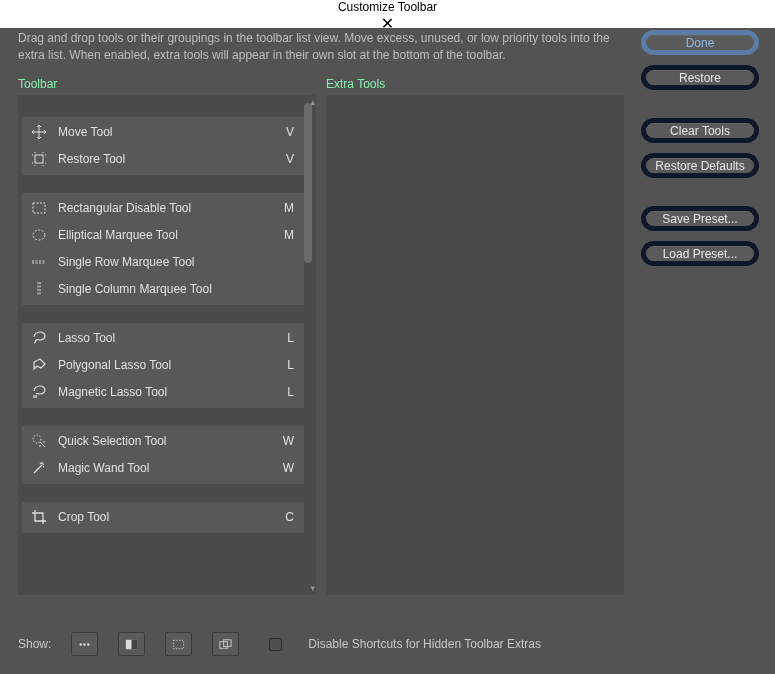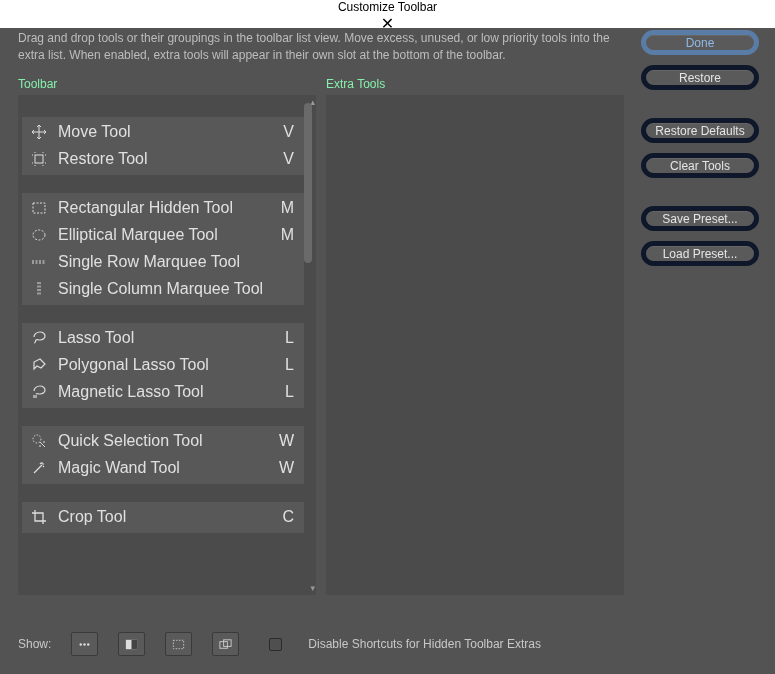--- a/index.html
+++ b/index.html
@@ -64,21 +64,21 @@
       background: #585858;
       margin-bottom: 18px;
       padding: 2px 0;
     }
     .tool-group.first { margin-top: 18px; }
     .tool-row {
       display: flex;
       align-items: center;
       height: 27px;
       padding: 0 10px 0 8px;
-      font-size: 16px;
+      font-size: 12px;
     }
     .tool-icon {
       width: 18px; height: 18px;
       display: flex; align-items: center; justify-content: center;
       margin-right: 10px;
     }
     .tool-icon svg { width: 16px; height: 16px; }
     .tool-name { flex: 1; color: #e0e0e0; }
     .tool-key { color: #e0e0e0; width: 16px; text-align: right; }
     .right { width: 118px; display: flex; flex-direction: column; gap: 10px; padding-top: 0;}
@@ -174,21 +174,21 @@
                 <span class="tool-key">V</span>
               </div>
             </div>
             <div class="tool-group">
               <div class="tool-row">
                 <span class="tool-icon">
                   <svg viewBox="0 0 16 16" stroke="#ddd" fill="none">
                     <rect x="2" y="3" width="12" height="10" stroke-dasharray="2 1.5"></rect>
                   </svg>
                 </span>
-                <span class="tool-name">Rectangular Hidden Tool</span>
+                <span class="tool-name">Rectangular Disable Tool</span>
                 <span class="tool-key">M</span>
               </div>
               <div class="tool-row">
                 <span class="tool-icon">
                   <svg viewBox="0 0 16 16" stroke="#ddd" fill="none">
                     <ellipse cx="8" cy="8" rx="6" ry="5" stroke-dasharray="2 1.5"></ellipse>
                   </svg>
                 </span>
                 <span class="tool-name">Elliptical Marquee Tool</span>
                 <span class="tool-key">M</span>
@@ -276,22 +276,22 @@
             </div>
           </div>
       </div>
       <div class="listpanel extra"></div>
     </div>
   </div>
   <div class="right">
     <div class="btn primary">Done</div>
     <div class="btn">Restore</div>
     <div class="gap"></div>
+    <div class="btn">Clear Tools</div>
     <div class="btn">Restore Defaults</div>
-    <div class="btn">Clear Tools</div>
     <div class="gap"></div>
     <div class="btn">Save Preset...</div>
     <div class="btn">Load Preset...</div>
   </div>
 </div>
 
 <div class="footer">
   <span>Show:</span>
   <div class="sq">
     <svg viewBox="0 0 16 16">

